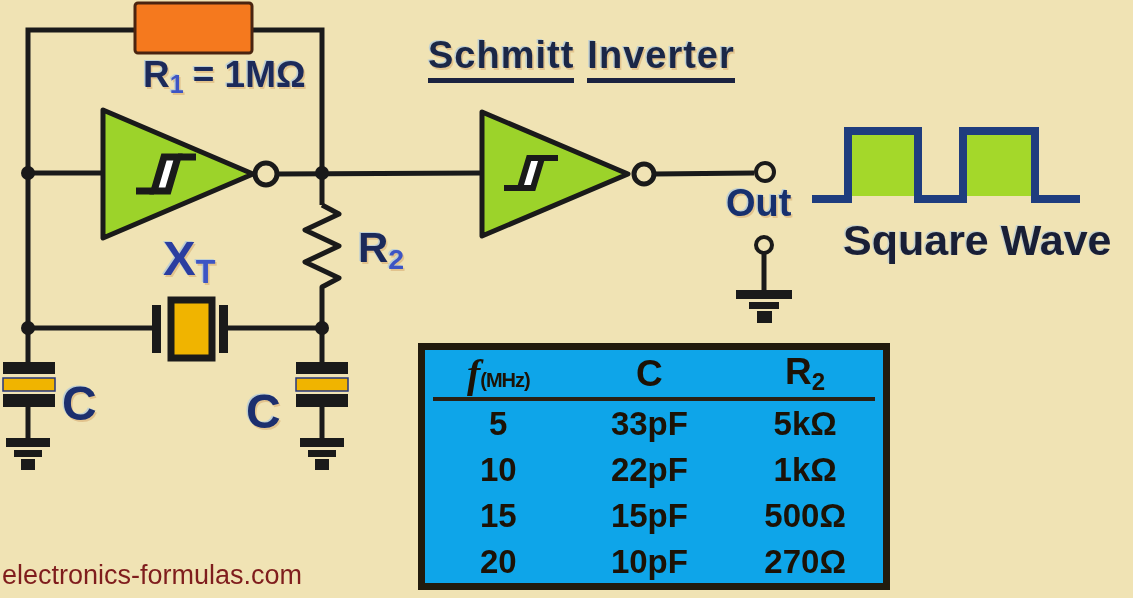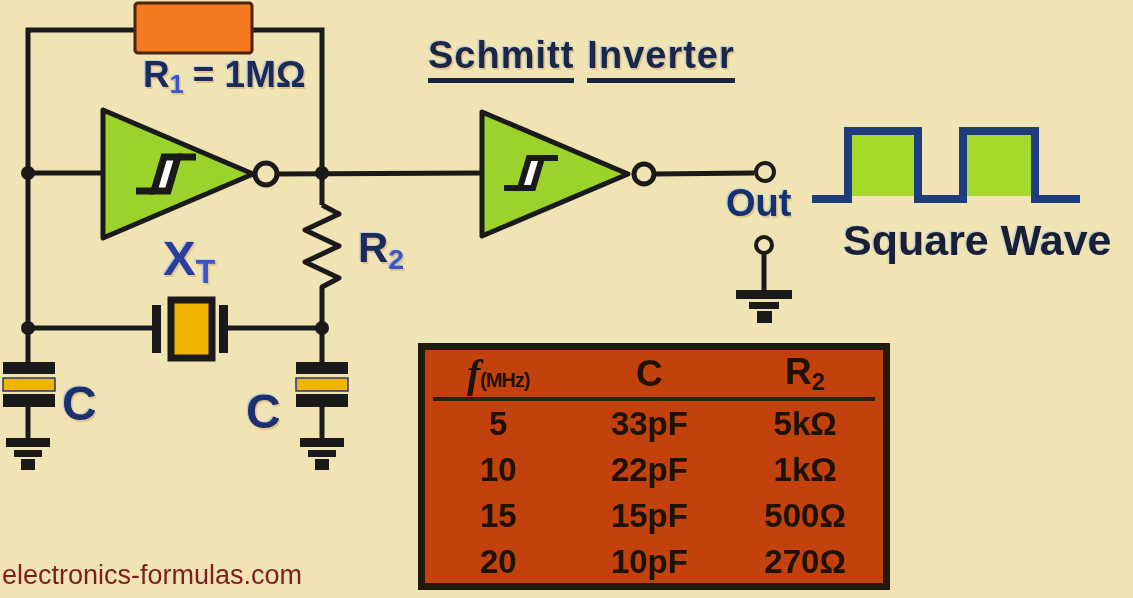--- a/index.html
+++ b/index.html
@@ -33,21 +33,21 @@
   .out-label{left:703px;top:182px;font-size:38px;color:#17306e;margin-left:23px;}
   .sw-label{left:843px;top:216px;font-size:43px;color:#191f36;text-shadow:-1.5px -1px 0 rgba(150,190,235,.45);}
   .watermark{
     position:absolute;left:2px;top:560px;
     font-size:27px;color:#7f1d1d;font-weight:normal;
   }
   
   .val-table{
     position:absolute;left:418px;top:343px;
     width:472px;height:247px;
-    background:#c2410c;
+    background:#0ea5e9;
     border:7px solid #221b0d;
     box-sizing:border-box;
   }
   .thead{
     display:flex;align-items:center;height:47px;
     font-weight:bold;color:#1c1206;
   }
   .col{text-align:center;}
   .col-f{width:32%;}
   .col-c{width:34%;}

